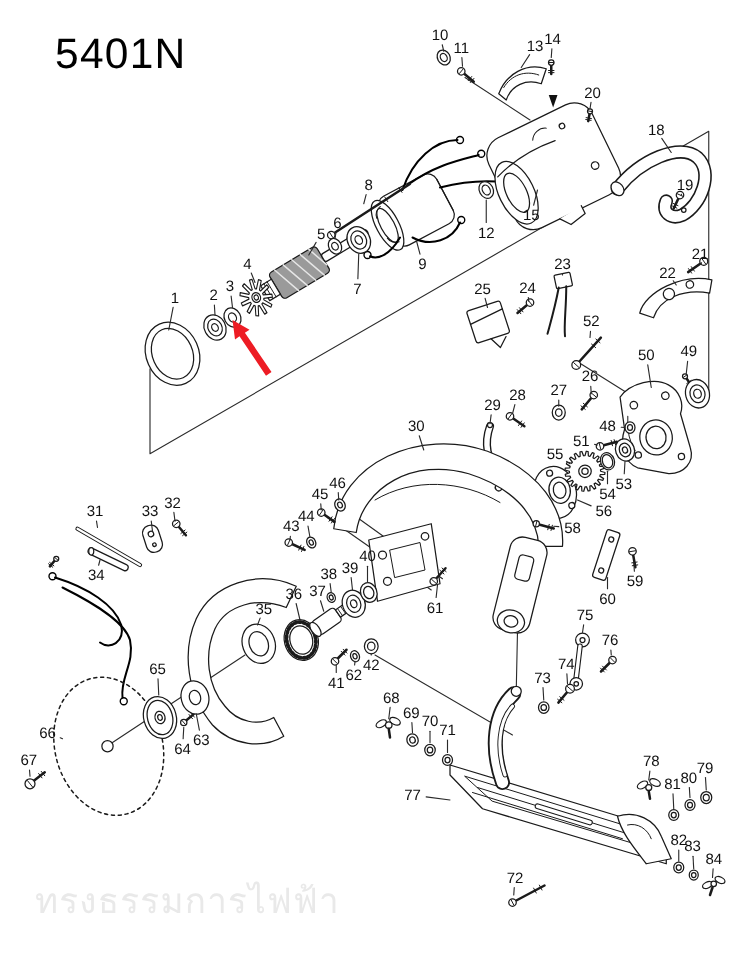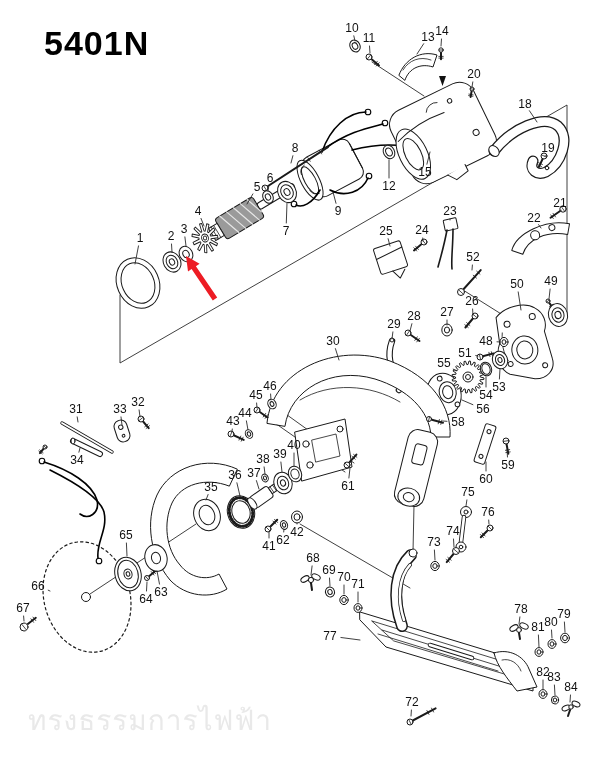--- a/index.html
+++ b/index.html
@@ -1,18 +1,18 @@
 <!DOCTYPE html>
 <html><head>
 <meta charset="utf-8">
 <style>
   html,body{margin:0;padding:0;background:#fff;}
   .stage{position:relative;width:600px;height:768px;background:#fff;overflow:hidden;
          font-family:"Liberation Sans",sans-serif;}
-  .title{position:absolute;left:44px;top:24px;font-size:34px;font-weight:700;
+  .title{position:absolute;left:44px;top:24px;font-size:34px;font-weight:400;
          letter-spacing:1px;color:#000;}
   .watermark{position:absolute;left:28px;top:698px;font-size:28px;color:#e9e9e9;
          letter-spacing:1px;white-space:nowrap;}
   svg{position:absolute;left:0;top:0;}
   svg text{font-family:"Liberation Sans",sans-serif;font-size:12px;fill:#111;}
 </style>
 </head>
 <body>
 
 <div class="stage">

